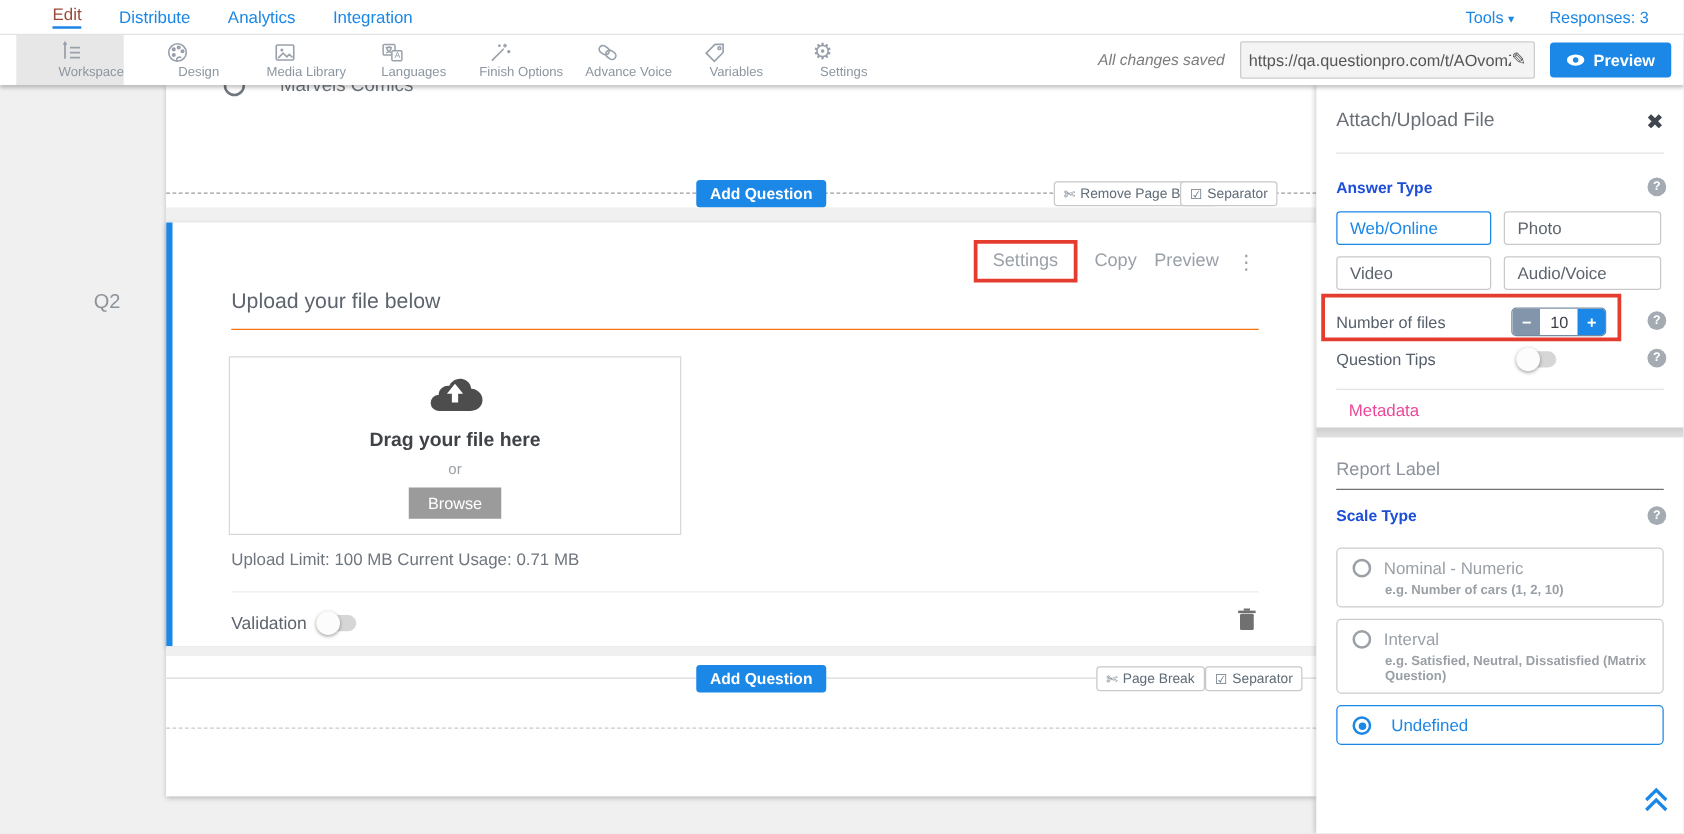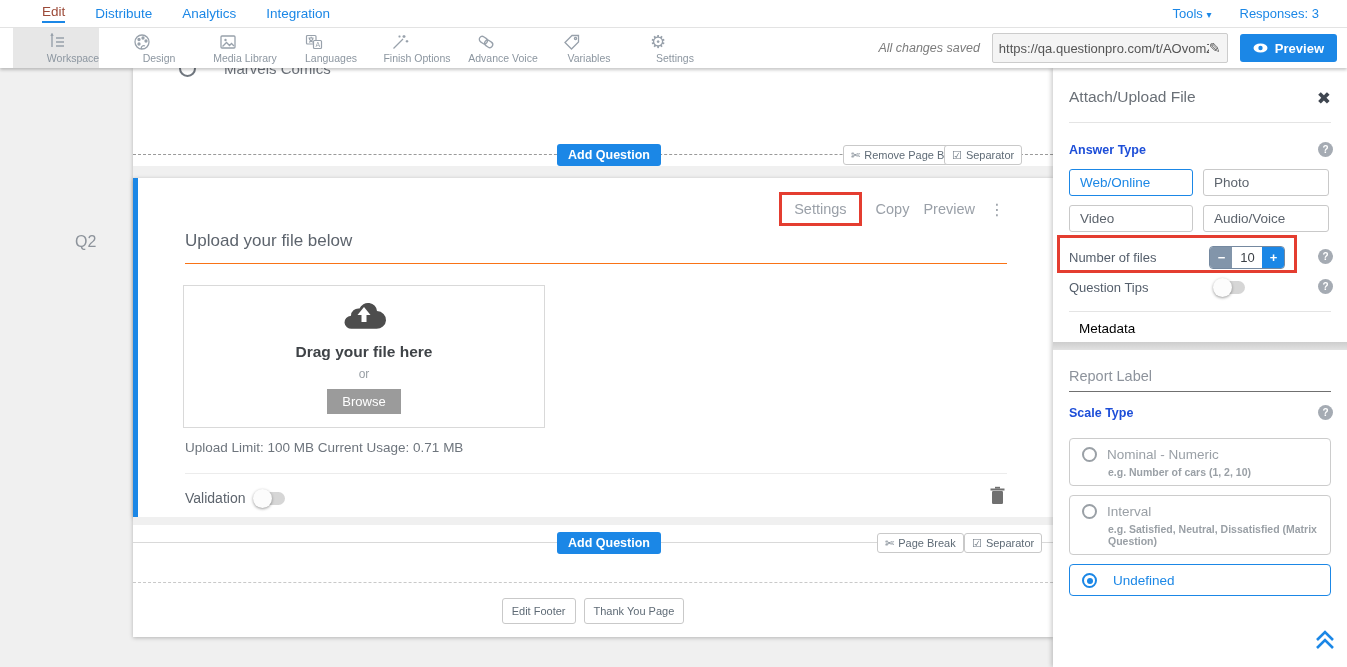--- a/index.html
+++ b/index.html
@@ -118,21 +118,21 @@
   .stepper .val { width:30px; background:#fff; display:flex; align-items:center; justify-content:center;
                   font-size:13px; color:#3a3f45; }
   .help-nof { position:absolute; right:14px; top:181px; }
   .ann-nof { position:absolute; left:4px; top:167px; width:240px; height:38px;
              border:3px solid #e43d30; pointer-events:none; }
   .qt-row { position:absolute; left:16px; top:212px; width:262px; display:flex; align-items:center; }
   .qt-row .toggle { margin-left:66px; }
   .help-qt { position:absolute; right:14px; top:211px; }
   .pdiv2 { position:absolute; left:16px; right:16px; top:243px; border-top:1px solid #e4e4e4; }
   .mtab { position:absolute; left:16px; top:253px; }
-  .mtab .mlabel { font-size:13.5px; color:#000000; padding:0 10px; }
+  .mtab .mlabel { font-size:13.5px; color:#ec4899; padding:0 10px; }
   .mtab .underline { margin-top:7px; height:3px; background:#1b87e6; width:62px; }
   .graybar { position:absolute; left:0; right:0; top:274px; height:8px;
              background:linear-gradient(#cdcdcd,#e2e2e2); }
   .replabel { position:absolute; left:16px; top:300px; width:262px; font-size:14.5px; color:#8d939c;
               border-bottom:1px solid #707070; padding-bottom:7px; cursor:text; }
   .scale-label { position:absolute; left:16px; top:338px; }
   .help-scale { position:absolute; right:14px; top:337px; }
   .scards { position:absolute; left:16px; top:370px; width:262px; }
   .scard { border:1px solid #ccc; border-radius:4px; padding:8px 10px 7px 12px; margin-bottom:9px;
            cursor:pointer; }
@@ -343,24 +343,20 @@
         <span class="chip" style="left:744px; top:1px;">
           <span class="cicon">✄</span>
           <span>Page Break</span>
         </span>
         <span class="chip" style="left:831px; top:1px;">
           <span class="cicon">☑</span>
           <span>Separator</span>
         </span>
       </div>
       <div style="position:absolute; left:0; right:0; top:57px; border-top:1px dashed #c9c9c9;"></div>
-      <div class="foot-btns">
-        <button class="fbtn">Edit Footer</button>
-        <button class="fbtn">Thank You Page</button>
-      </div>
     </div>
   </div>
 
   <div class="panel">
     <div class="phead">
       <span class="ptitle">Attach/Upload File</span>
       <span class="pclose">✖</span>
     </div>
     <div class="pdiv1"></div>
 

